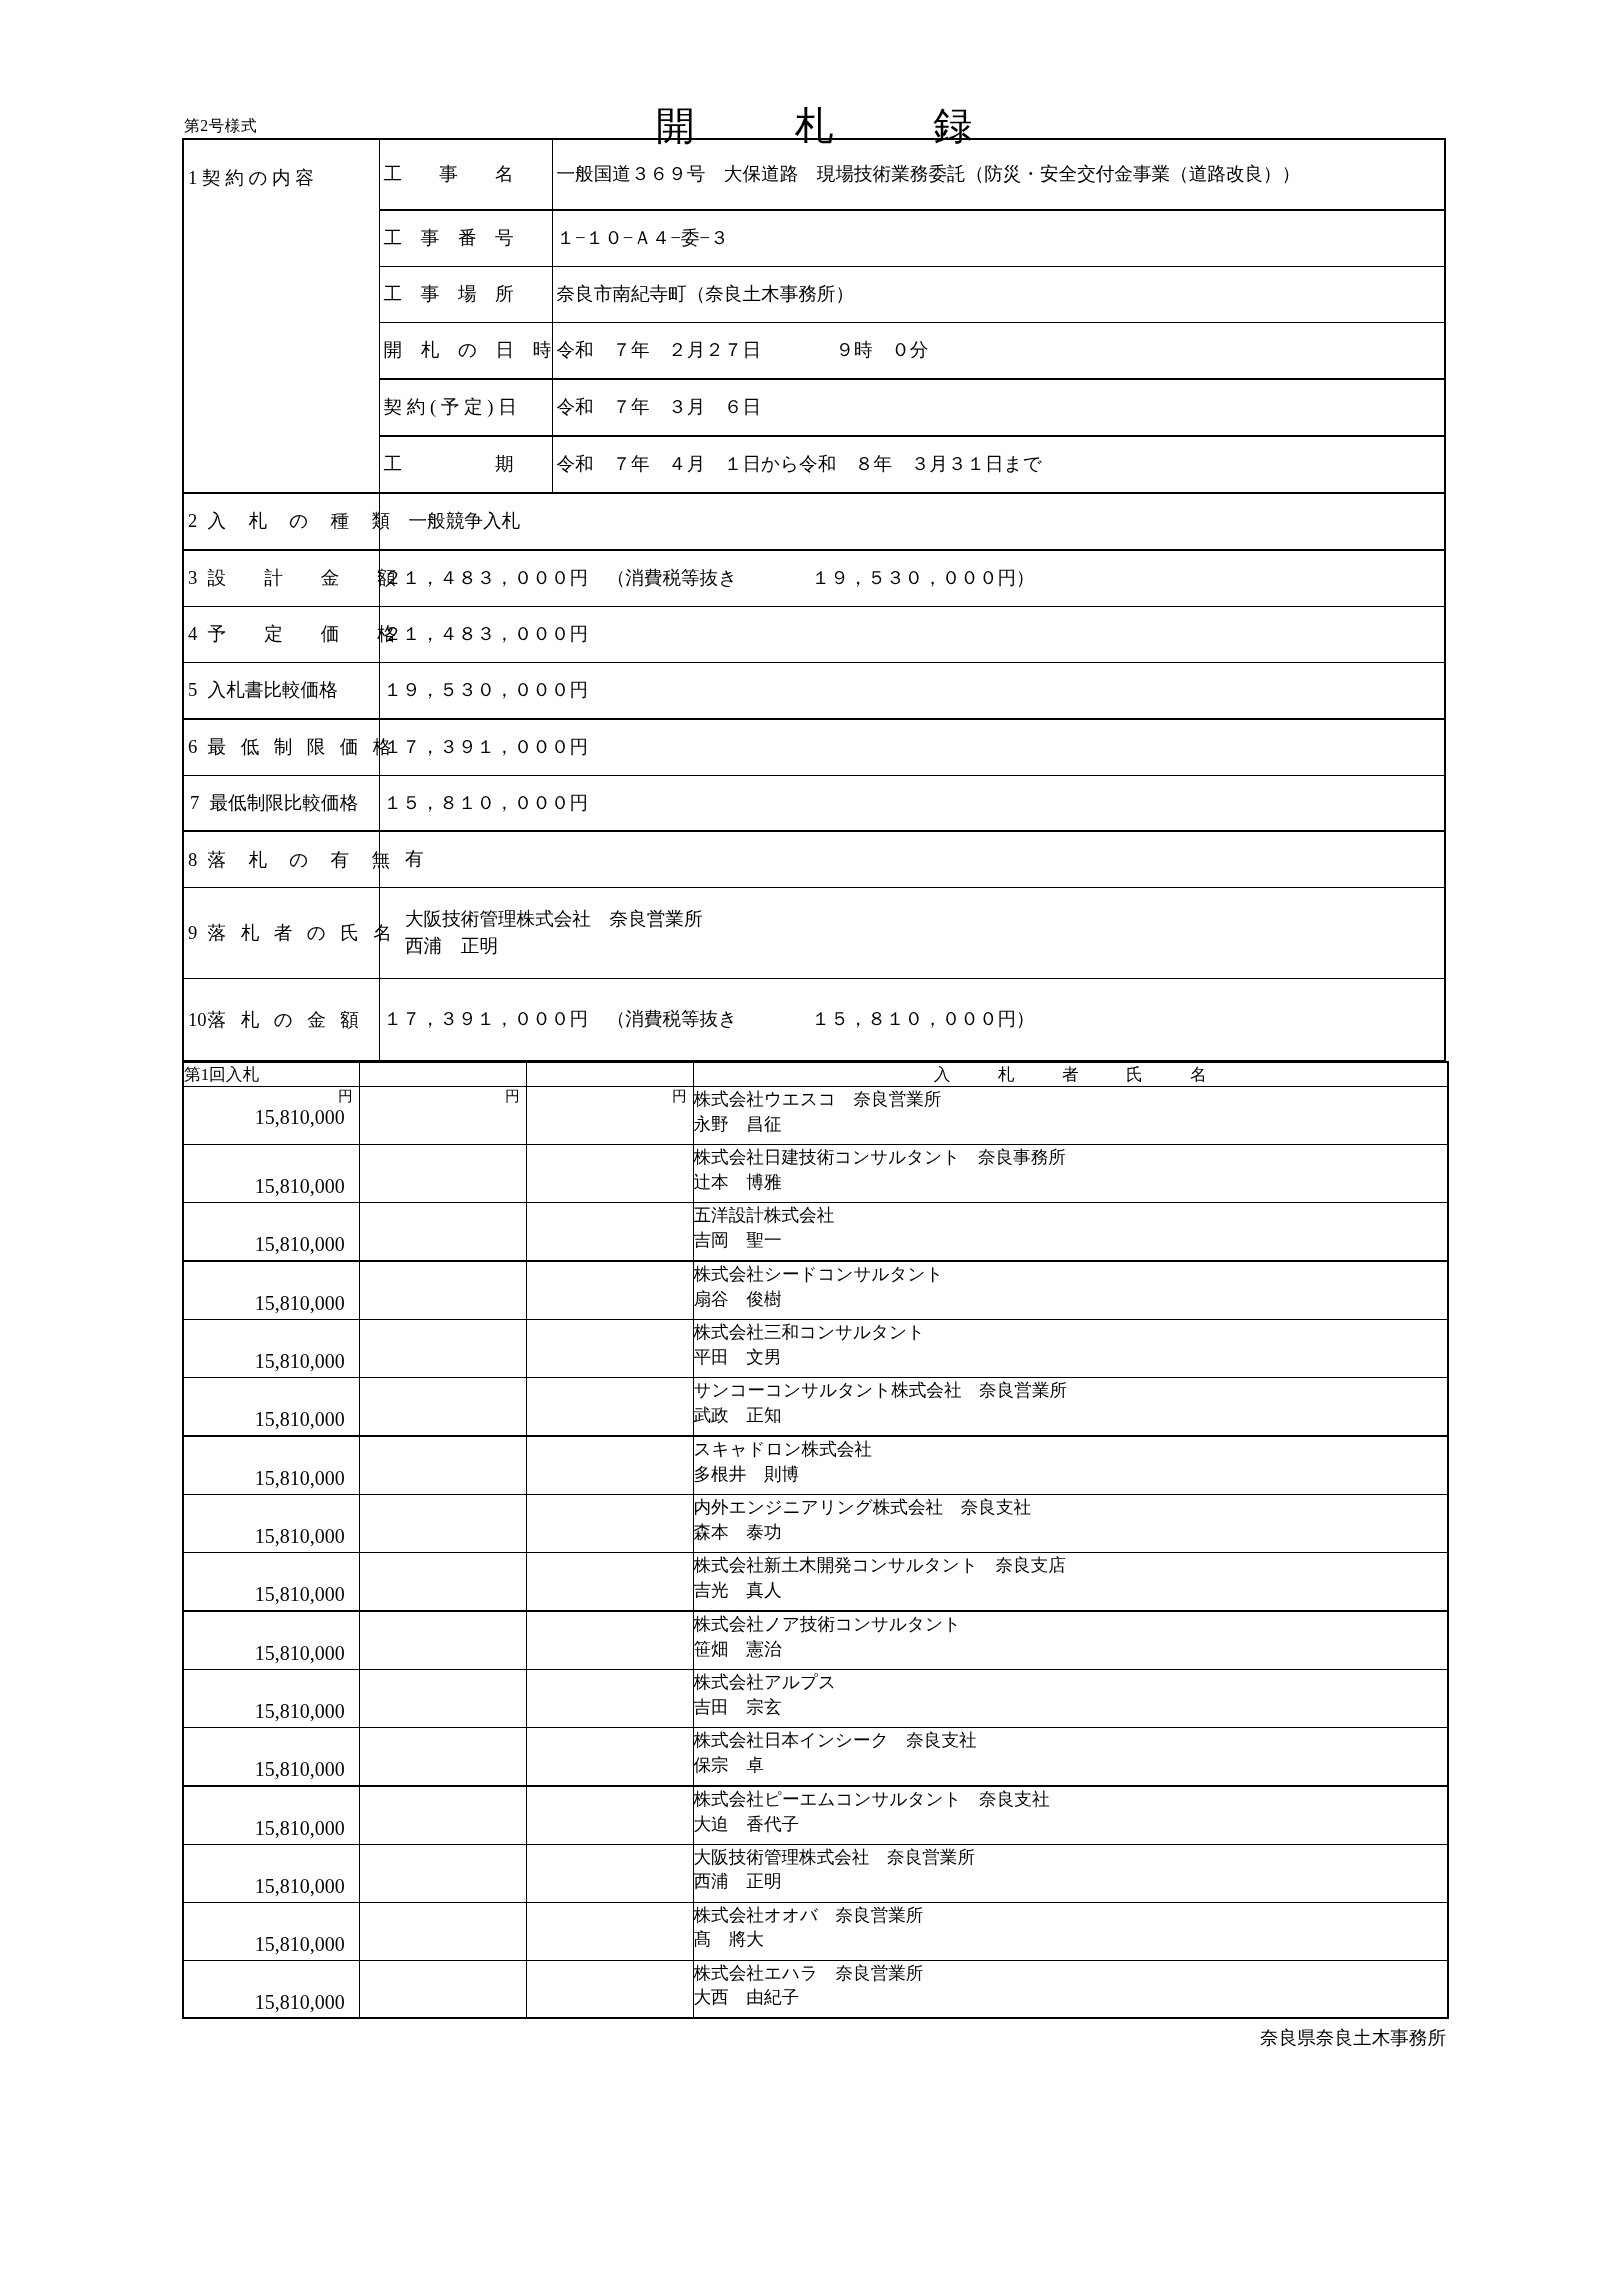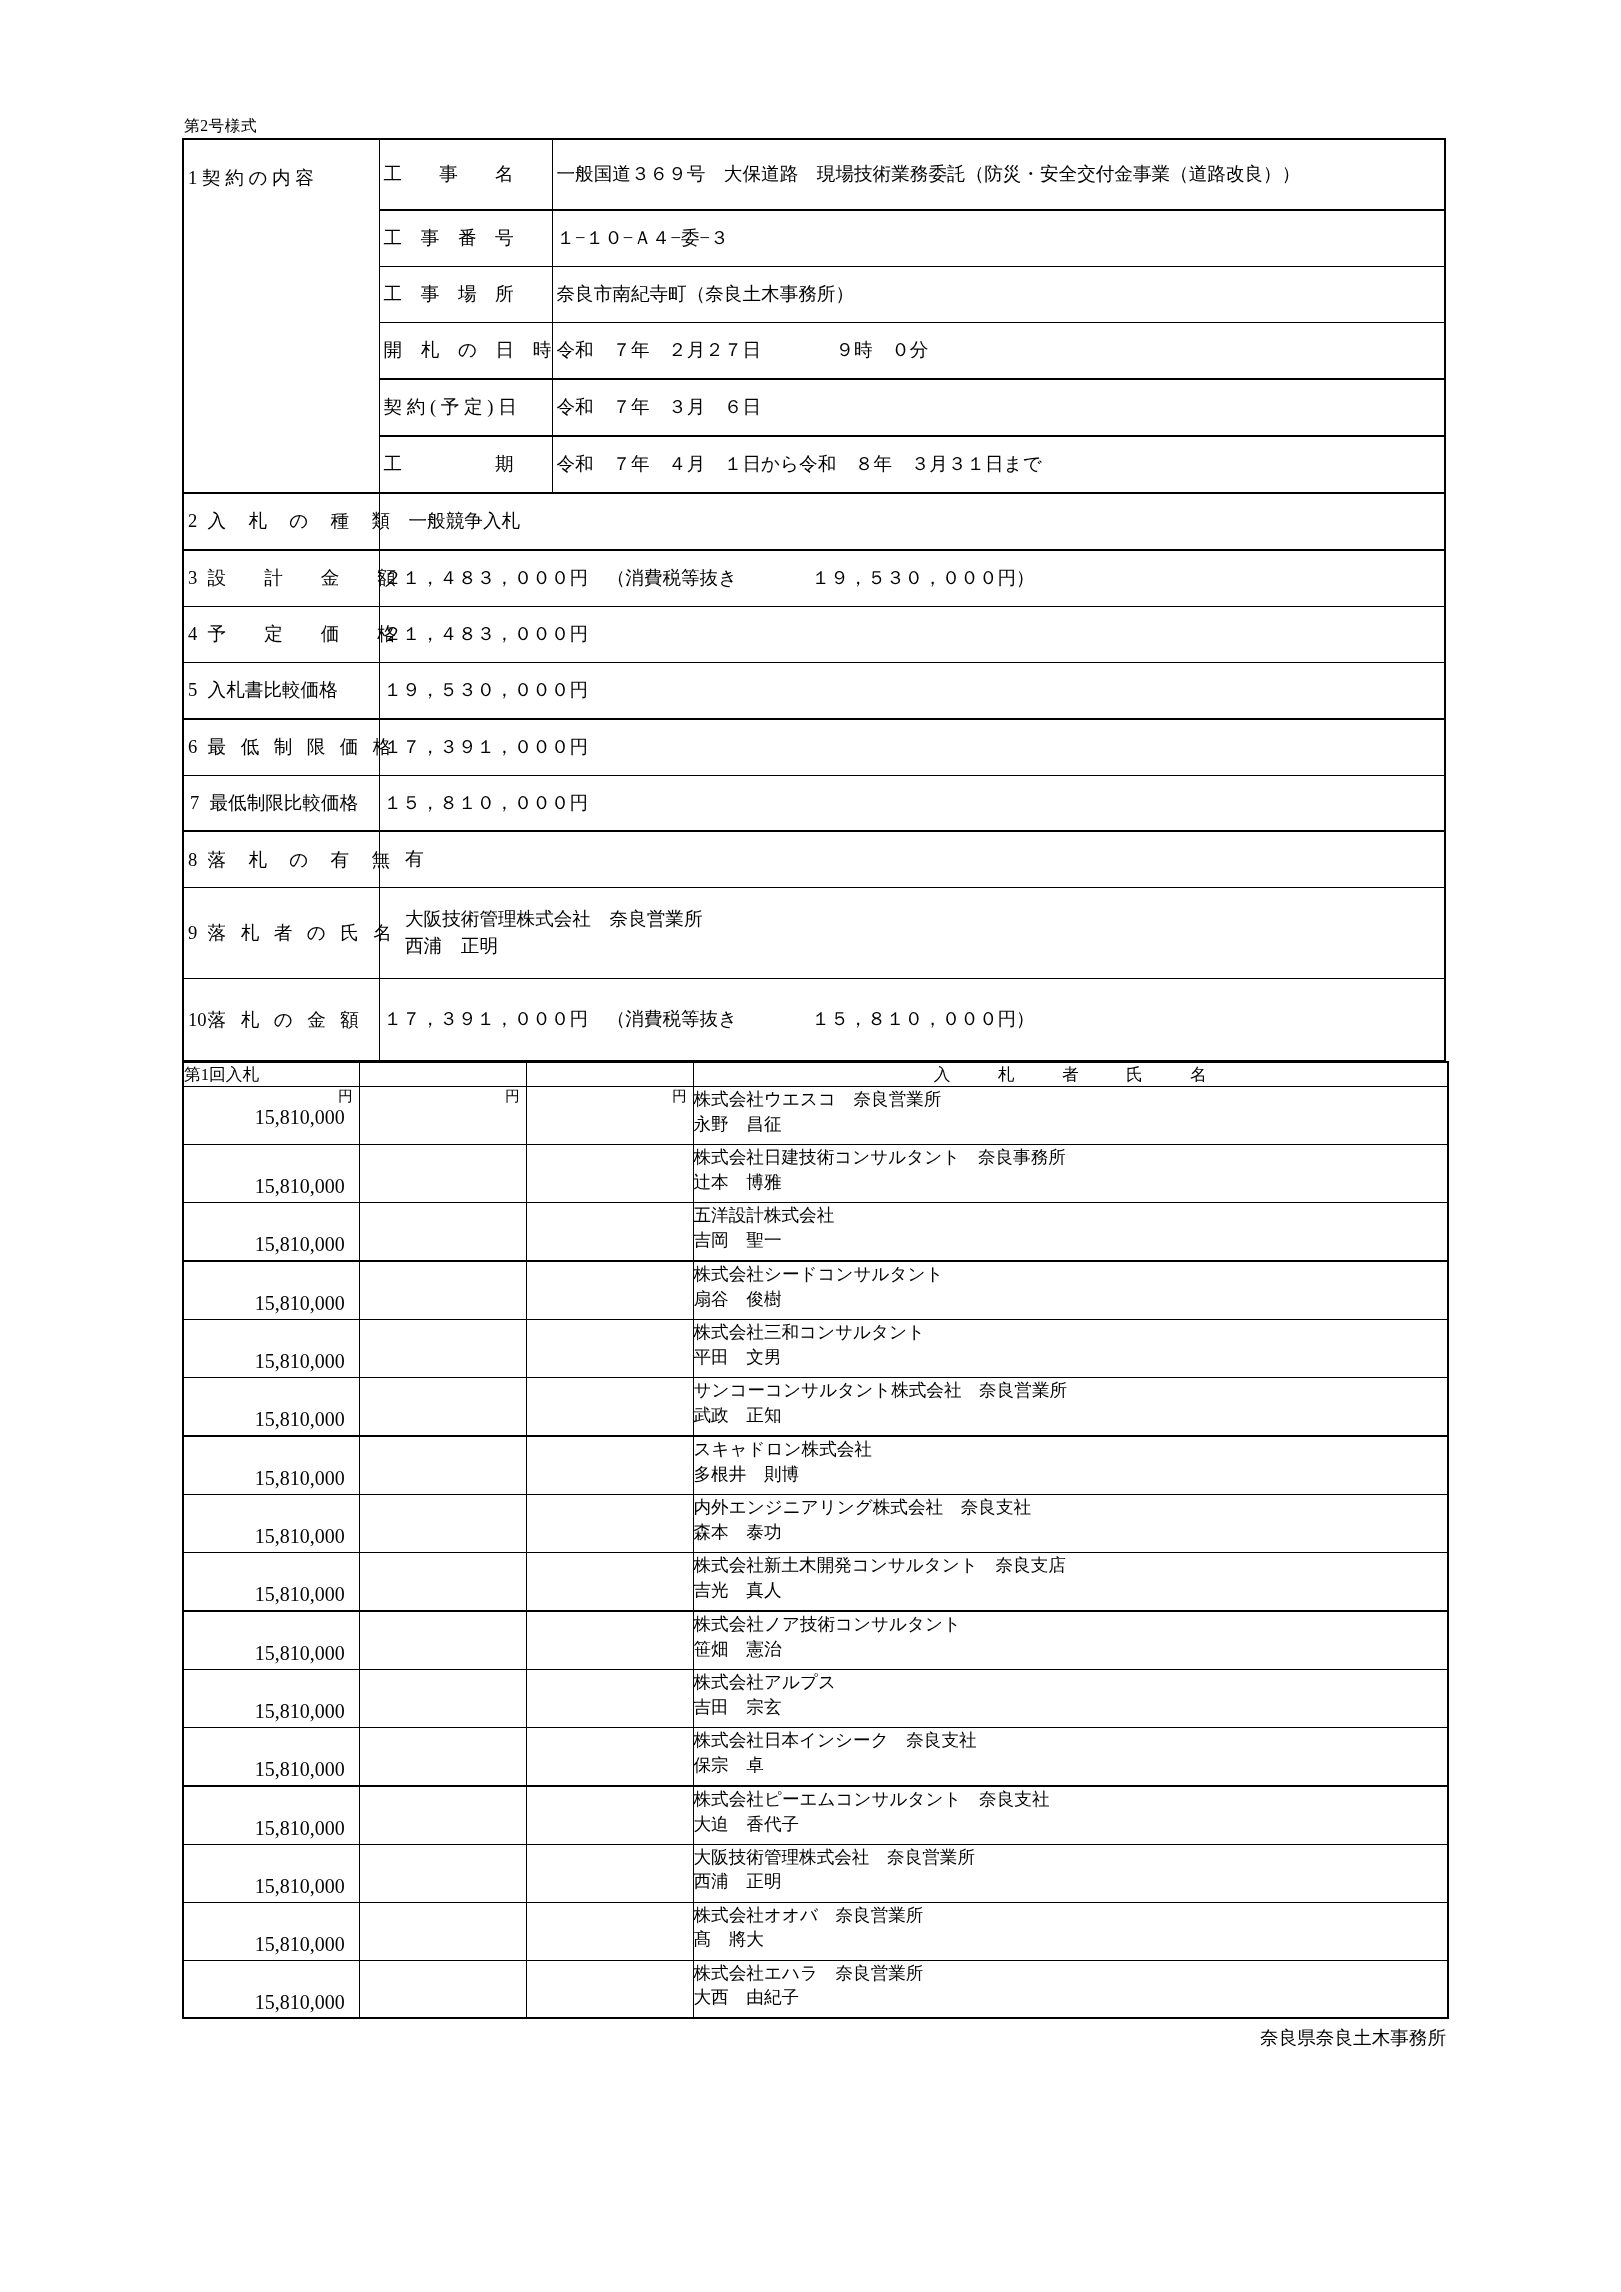--- a/index.html
+++ b/index.html
@@ -164,20 +164,21 @@
     padding-top: 5.9px;
     padding-right: 3.9px;
   }
   .row-amt-pair { height: 58px; }
 </style>
 </head>
 <body>
 
 <div class="page">
 
+  <div class="doc-title">開 札 録</div>
 
   <div class="sheet">
 
     <div class="form-no">第2号様式</div>
 
     <table class="main">
       <colgroup>
         <col class="label-col">
           <col class="sub-label-col">
           <col>

